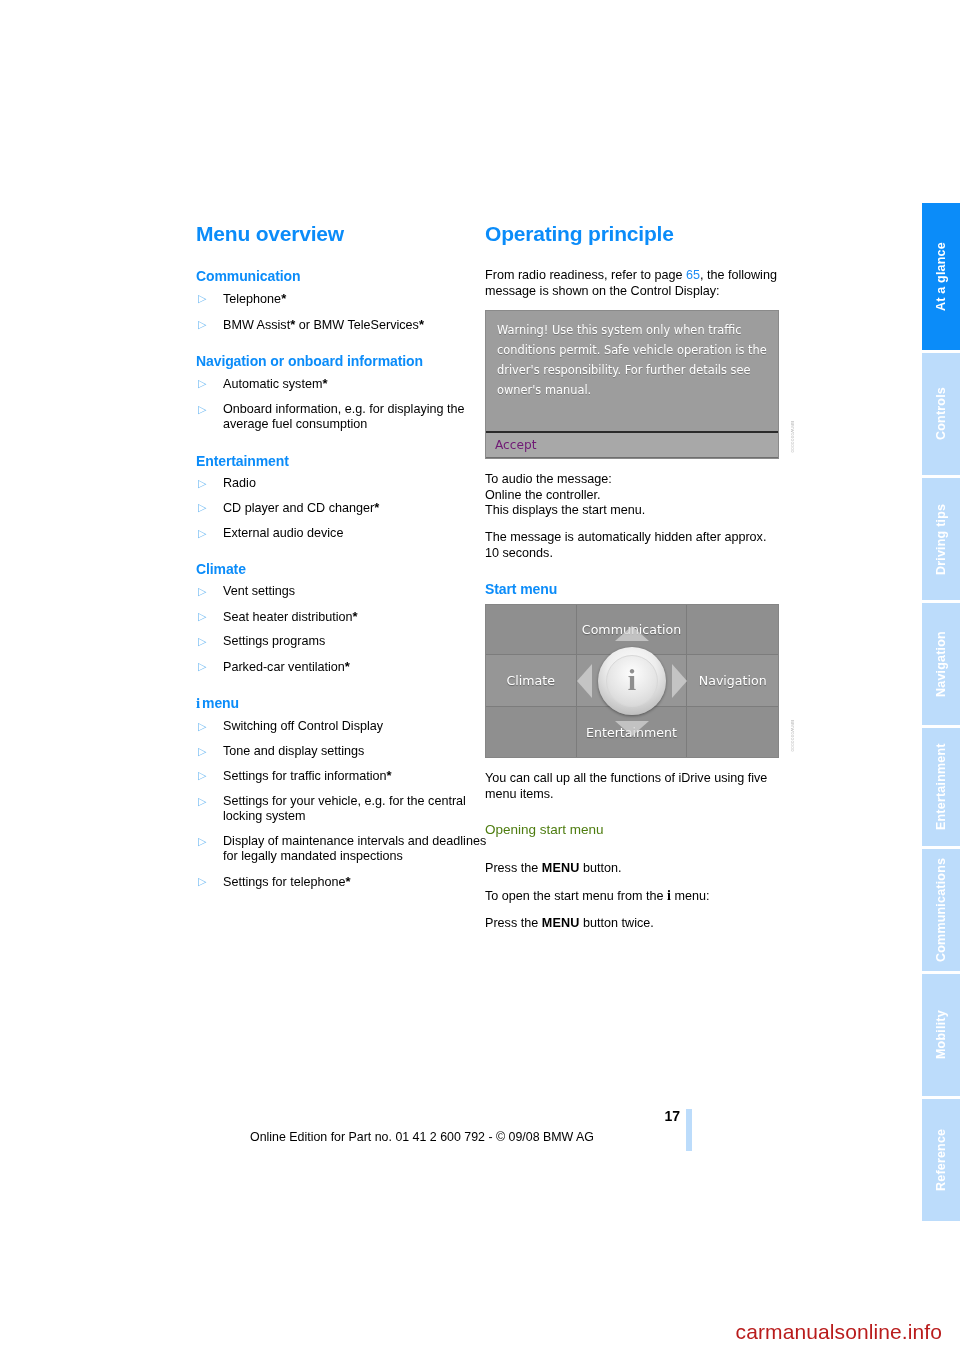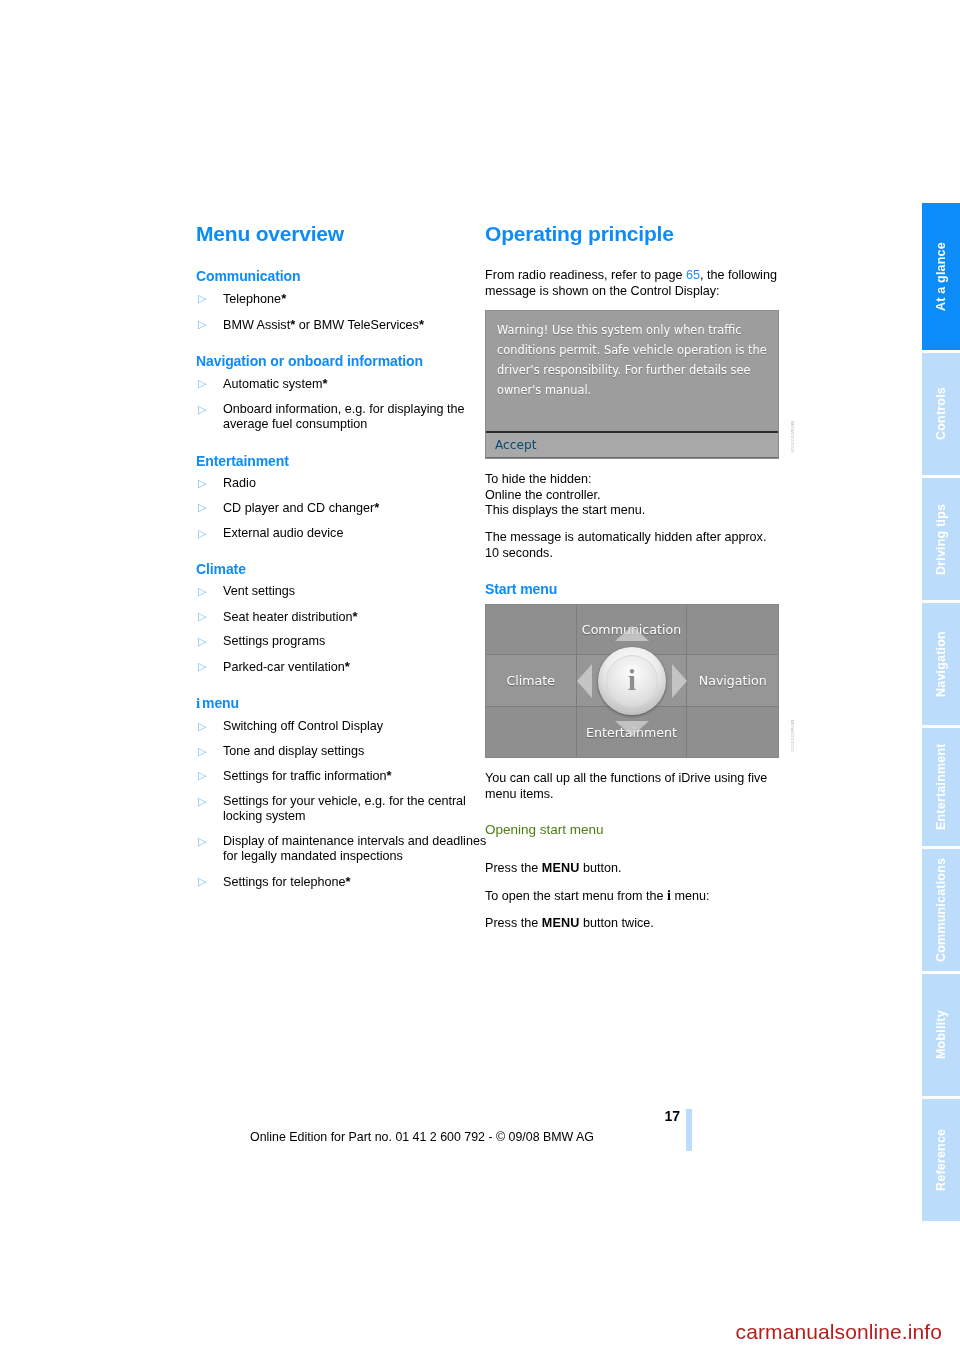--- a/index.html
+++ b/index.html
@@ -169,21 +169,21 @@
     position: absolute;
     left: 0; right: 0; bottom: 0;
     height: 27px;
     background: #a8a8a8;
     border-top: 2px solid #2b2b2b;
     border-bottom: 1px solid #6e6e6e;
     display: flex;
     align-items: center;
     padding-left: 9px;
     box-sizing: border-box;
-    color: #0c4a6e;
+    color: #701a75;
     font-size: 12.2px;
   }
   .credit {
     position: absolute;
     right: -14px;
     bottom: 6px;
     writing-mode: vertical-rl;
     font-size: 4.4px;
     color: #b5b5b5;
     letter-spacing: 0.4px;
@@ -471,21 +471,21 @@
         <div class="cd-screen">
           <div class="cd-warning">Warning! Use this system only when traffic conditions permit. Safe vehicle operation is the driver's responsibility. For further details see owner's manual.</div>
           <div class="cd-accept">
               <span>Accept</span>
             </div>
         </div>
         <div class="credit">BMW0000000</div>
       </div>
 
       <p class="body">
-        <span>To hide the hidden:</span><br>
+        <span>To audio the message:</span><br>
         <span>Online the controller.</span><br>
         <span>This displays the start menu.</span>
       </p>
 
       <p class="body">The message is automatically hidden after approx. 10 seconds.</p>
 
       <h2 class="section">Start menu</h2>
 
       <div class="figure">
         <div class="sm-screen">

